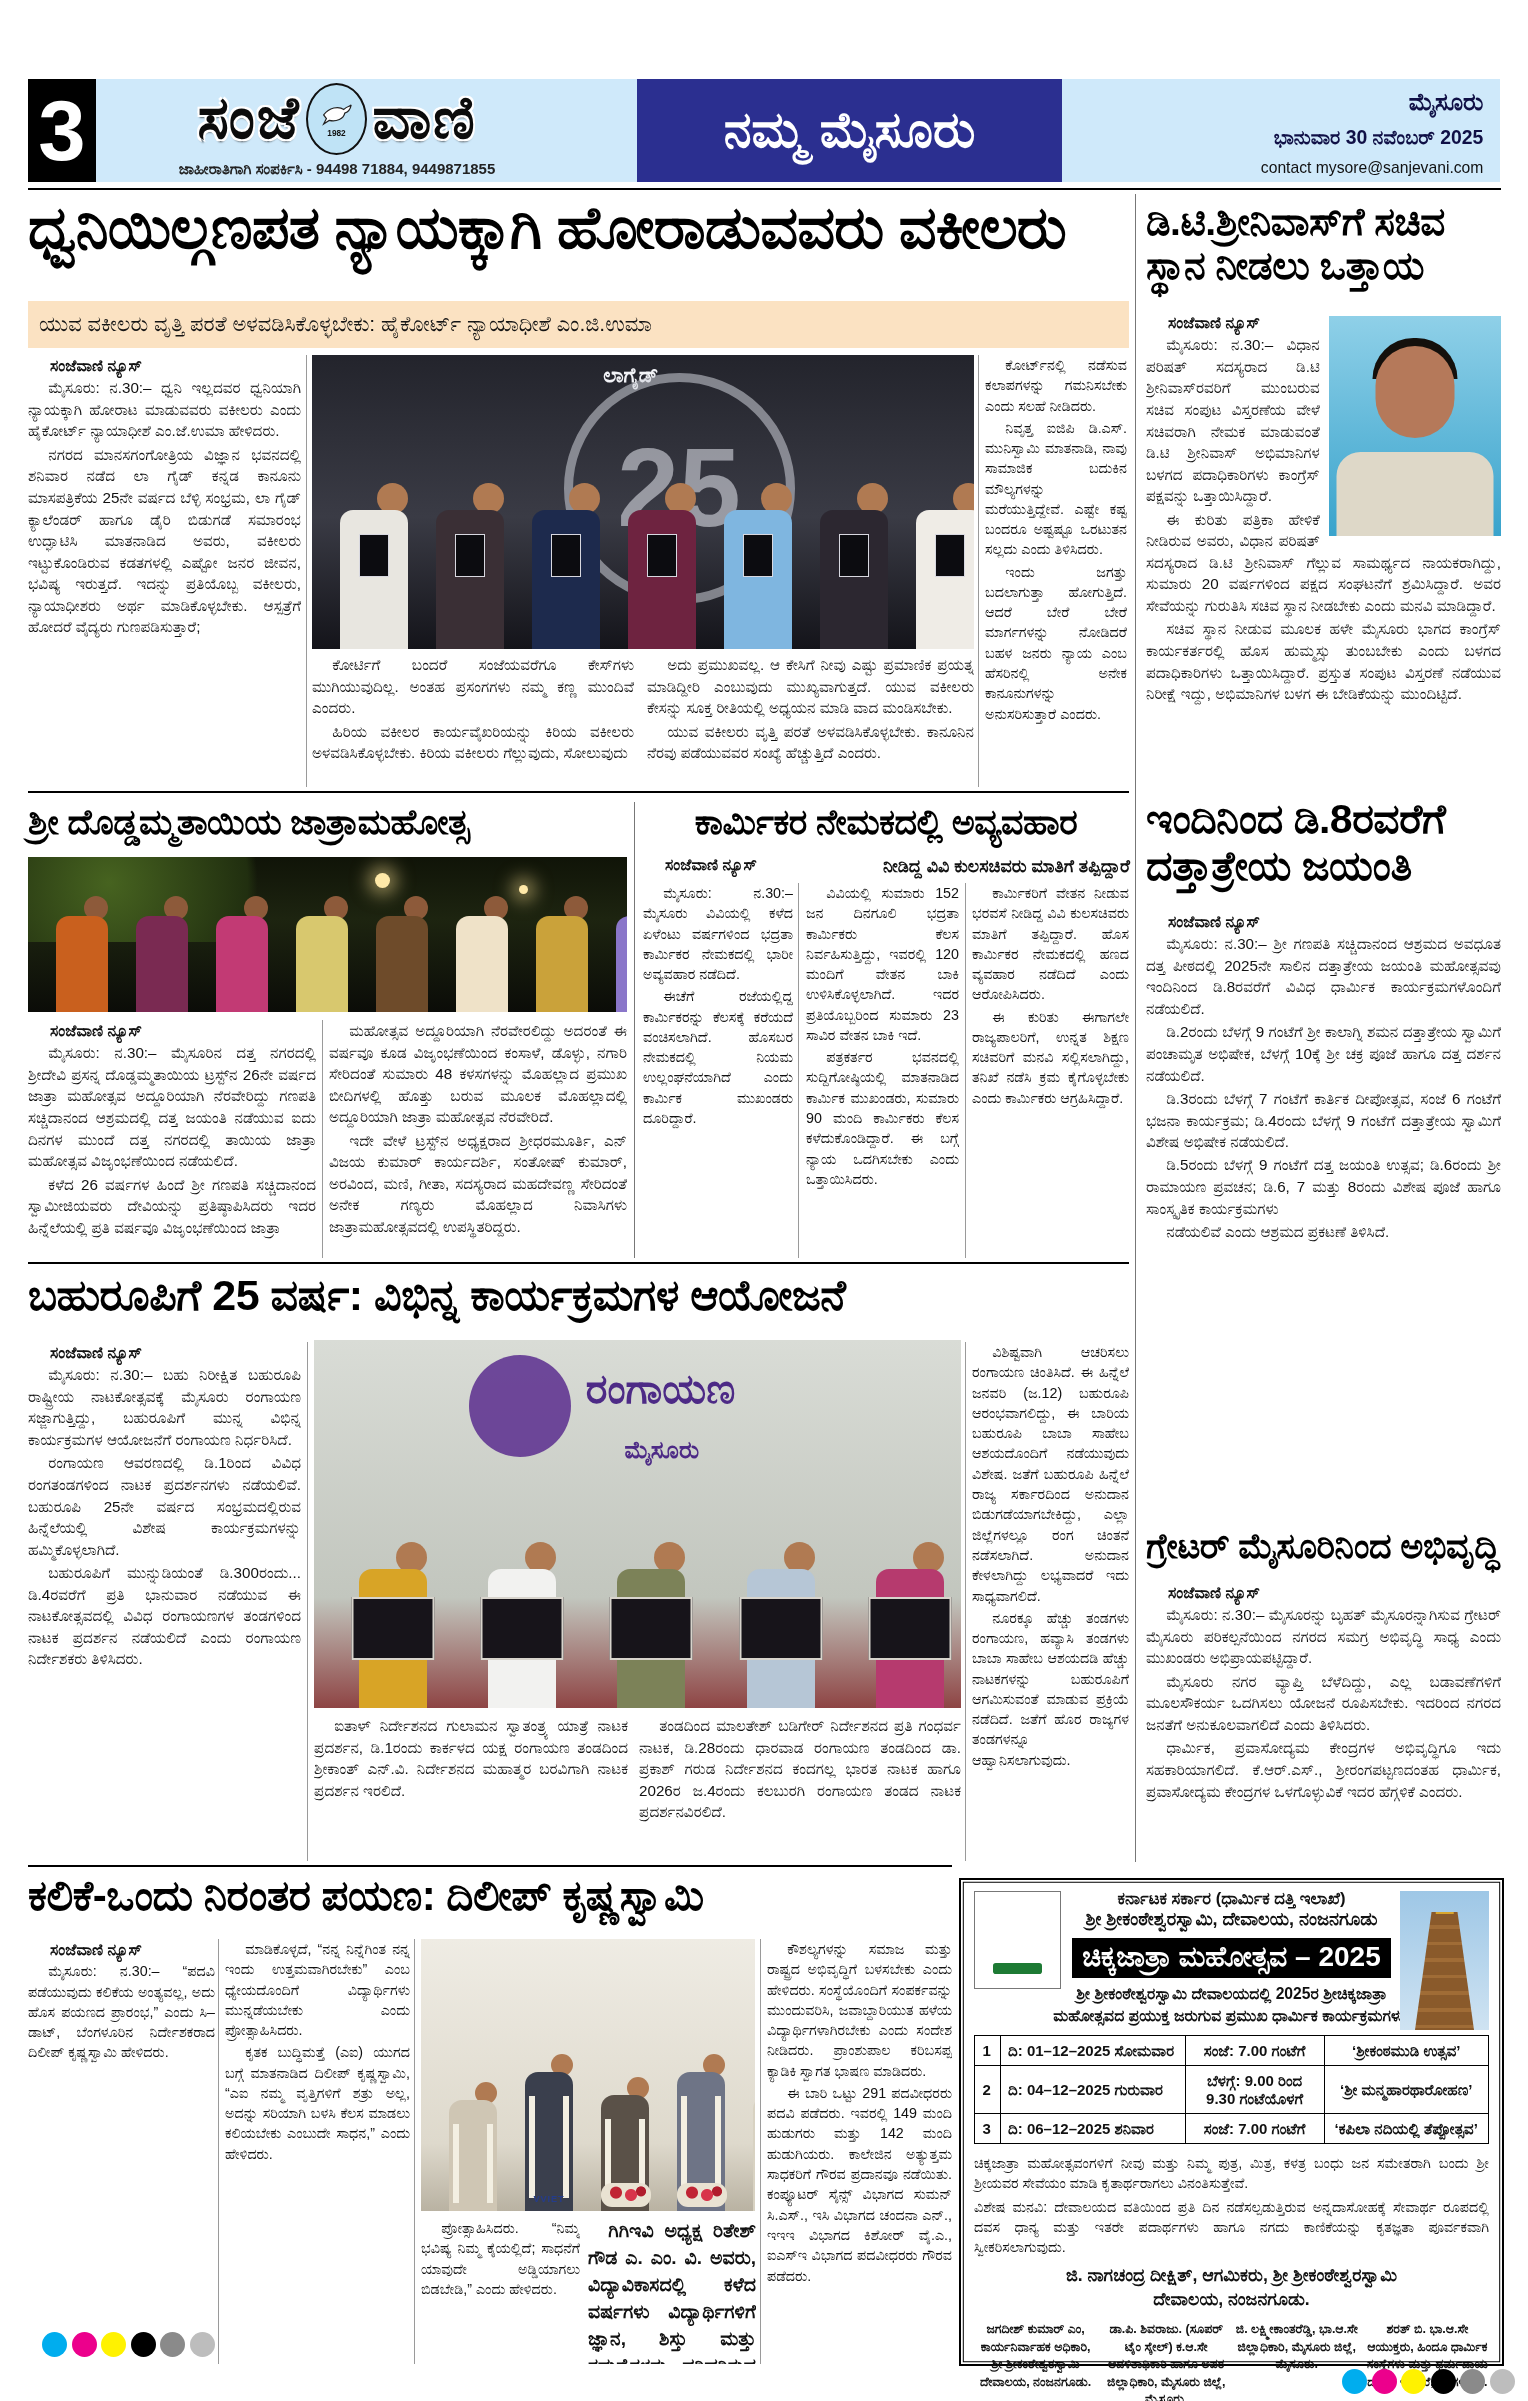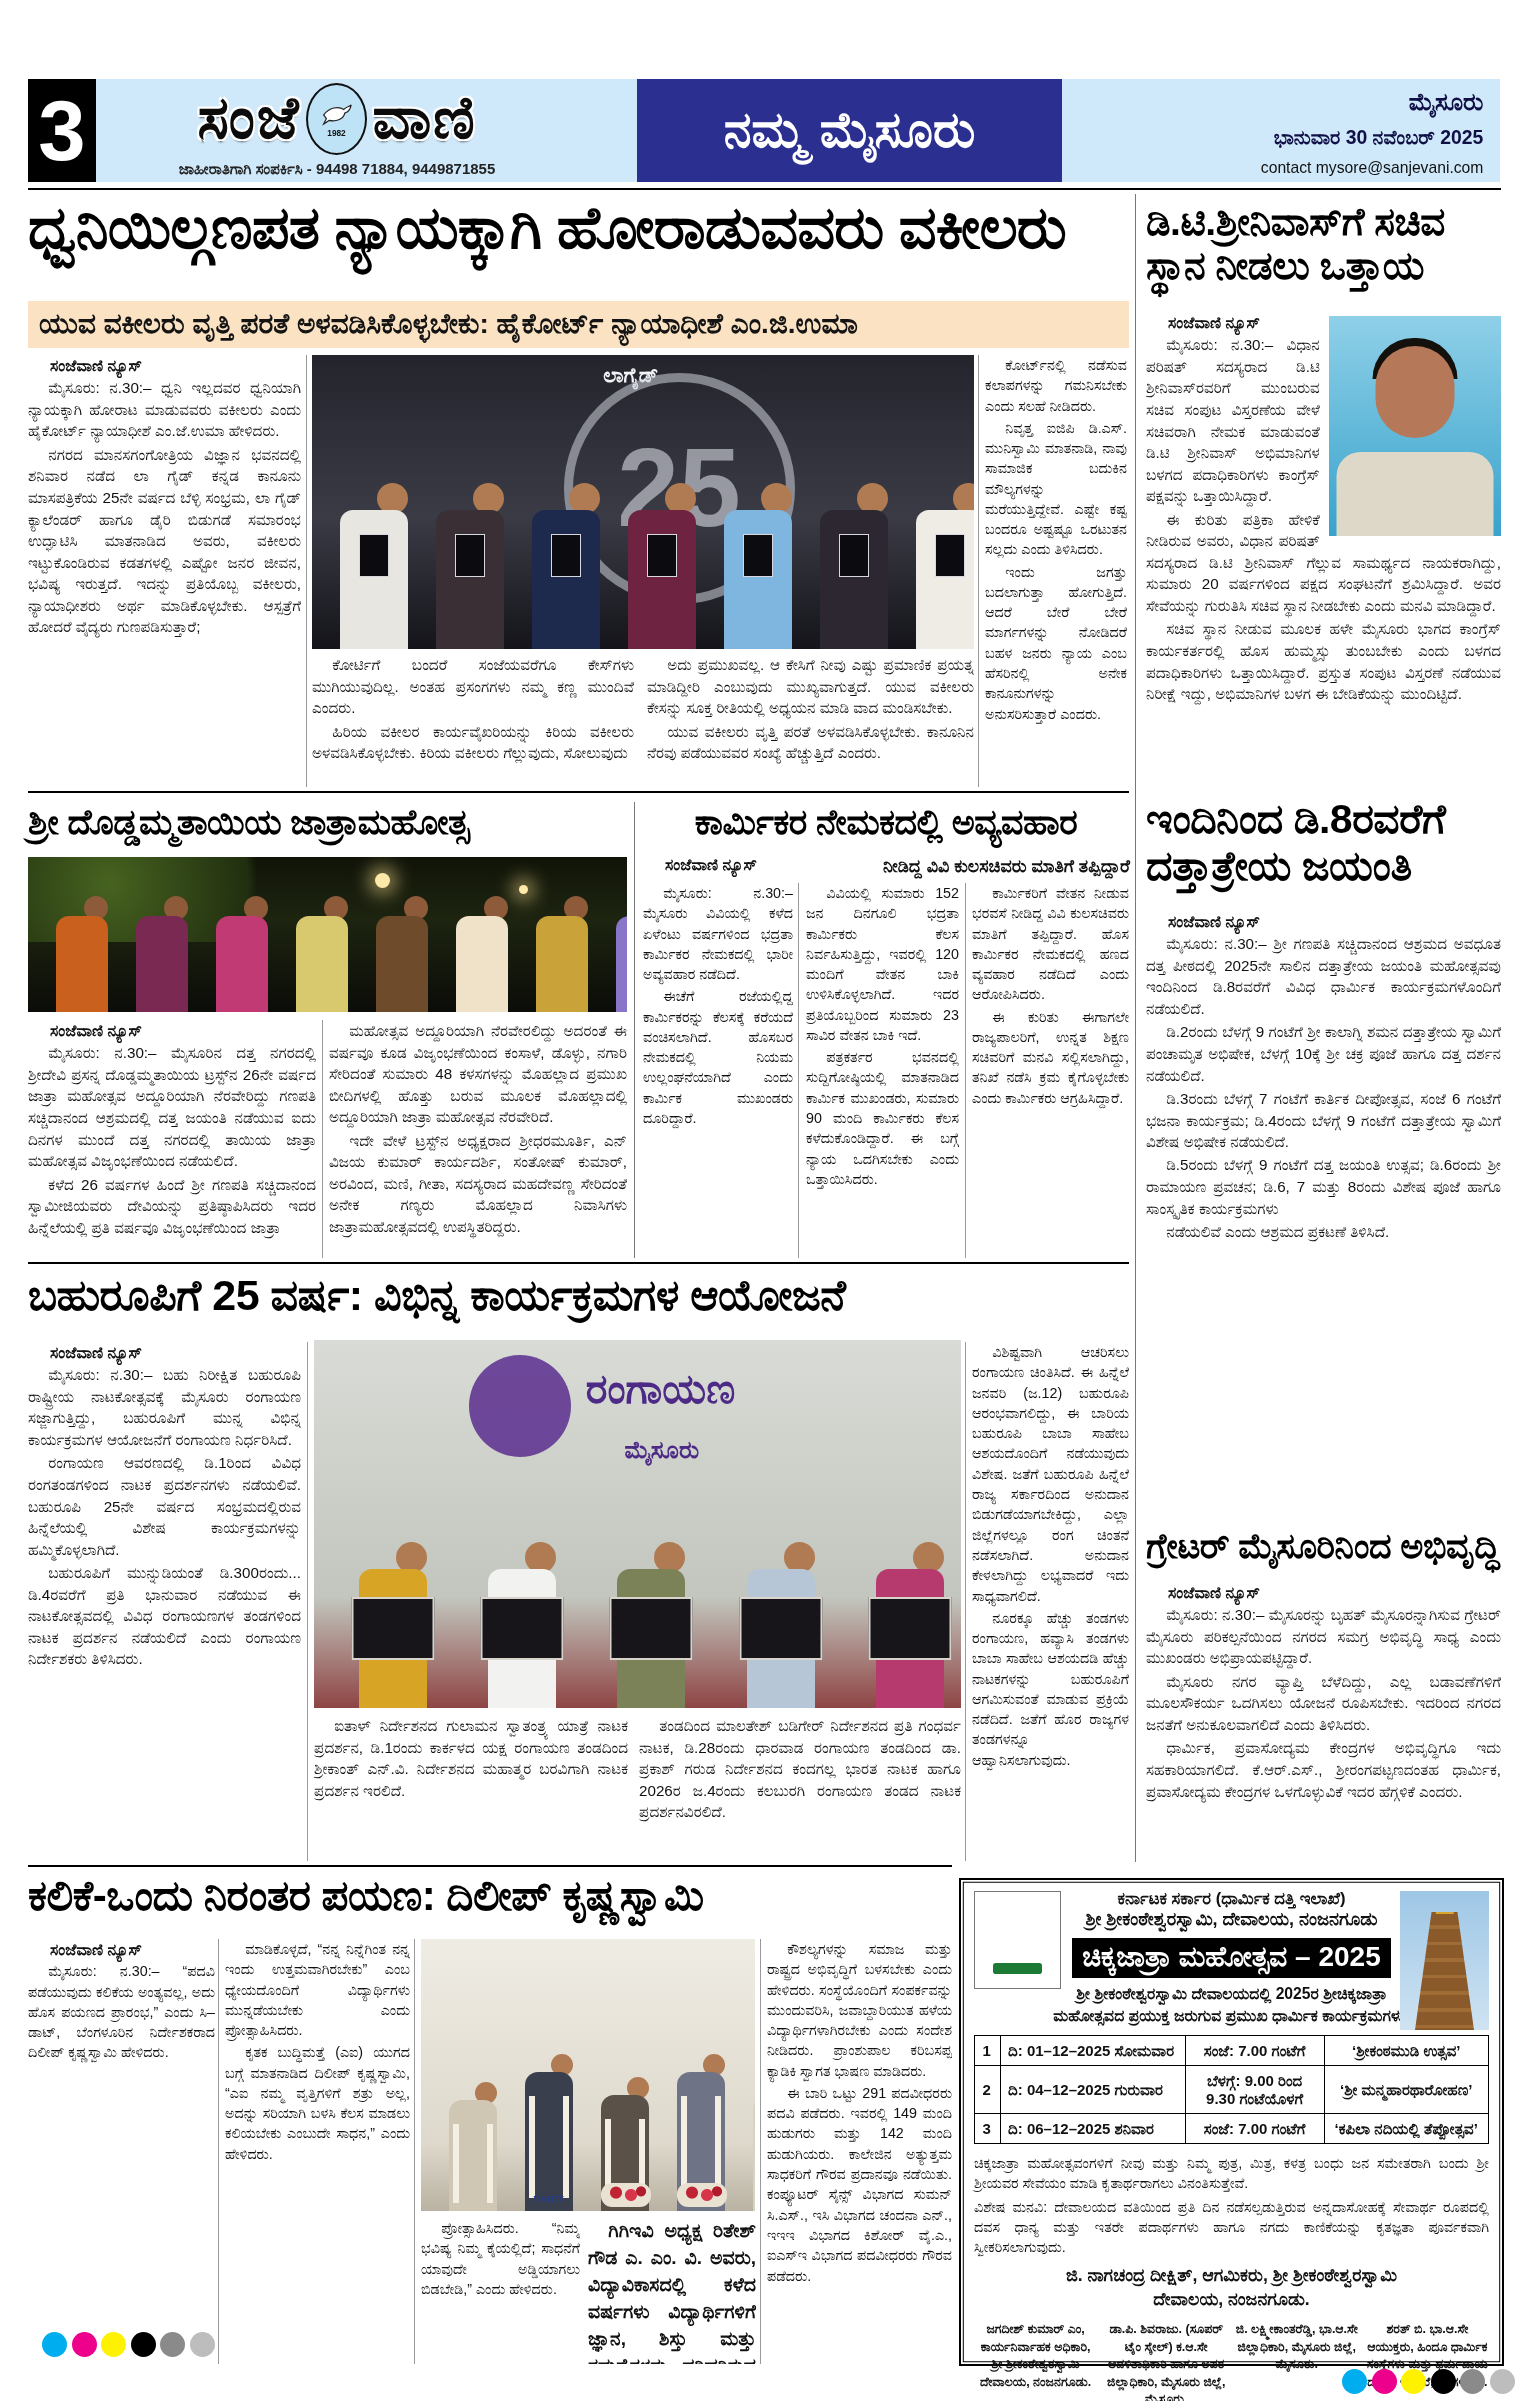--- a/index.html
+++ b/index.html
@@ -17,21 +17,21 @@
   .logo-circ{width:57px;height:68px;border:2.8px solid #111;border-radius:50%;background:#bfe3f6;display:flex;flex-direction:column;align-items:center;justify-content:center;}
   .logo-year{font-size:8.3px;font-weight:700;color:#111;}
   .tagline{font-size:15px;font-weight:700;color:#222;margin-top:5.5px;}
   .edition-box{background:#2b2f90;color:#fff;display:flex;align-items:center;justify-content:center;font-weight:900;font-size:50px;}
   .mast-right{text-align:right;display:flex;flex-direction:column;justify-content:space-between;}
   .mast-city{font-size:24px;font-weight:900;color:#101046;}
   .mast-date{font-size:19.4px;font-weight:700;color:#101046;}
   .mast-contact{font-size:15.7px;color:#111;}
   
   .h-lead{font-weight:900;font-size:59px;line-height:1.02;color:#000;letter-spacing:-0.9px;}
-  .subhead{background:#fbe2c2;font-weight:700;font-size:28px;display:flex;align-items:center;padding:1.8px 11px;color:#141414;}
+  .subhead{background:#fbe2c2;font-weight:400;font-size:21px;display:flex;align-items:center;padding:1.8px 11px;color:#141414;}
   .h-sec{font-weight:900;color:#000;letter-spacing:-0.5px;}
   .byline{font-weight:900;font-size:15.7px;padding-left:22px;}
   .bt{font-size:15.2px;line-height:1.42;text-align:justify;}
   .bt p{margin:0 0 1.8px 0;text-indent:20.3px;}
   .colbox{position:absolute;overflow:hidden;}
   .subhead2{font-weight:900;font-size:17.6px;}
   
   .ph{position:absolute;overflow:hidden;}
   .lead-ph{background:linear-gradient(180deg,#23242c 0%,#3a3b45 55%,#14141a 100%);}
   .big25{position:absolute;left:38%;top:6%;width:213px;height:213px;border:9.2px solid #cfd2da;border-radius:50%;color:#e8eaf2;font-size:111px;font-weight:900;display:flex;align-items:center;justify-content:center;opacity:.55;}

